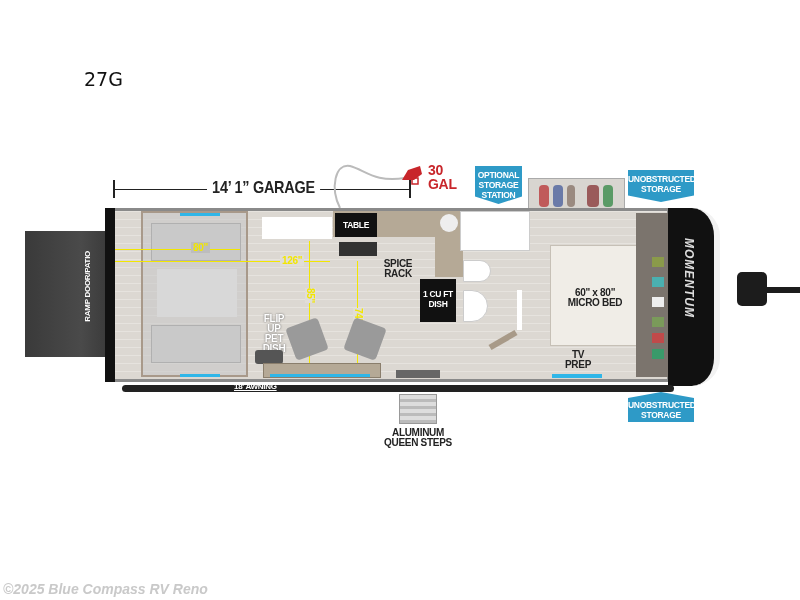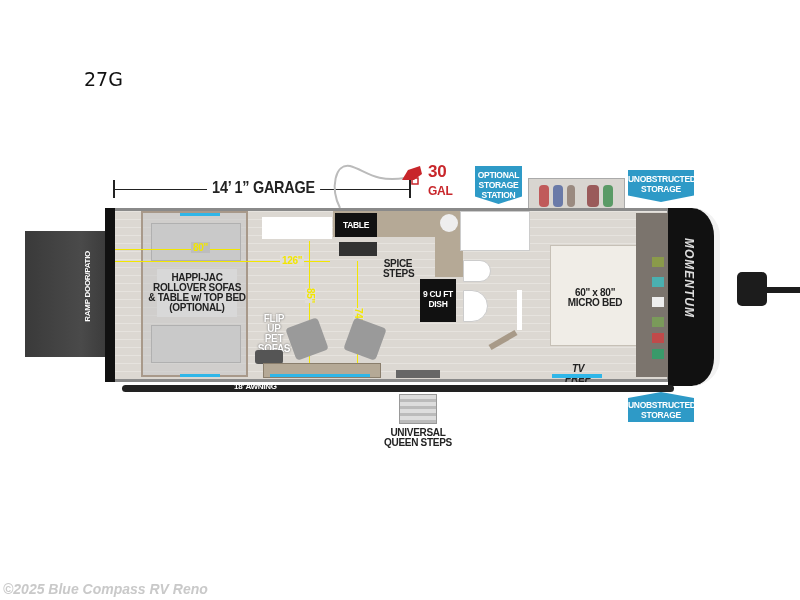--- a/index.html
+++ b/index.html
@@ -4,38 +4,38 @@
 <style>
   * { box-sizing: border-box; margin: 0; padding: 0; }
   html, body { width: 800px; height: 600px; background: #ffffff; overflow: hidden; }
   body { position: relative; font-family: "Liberation Sans", "DejaVu Sans", sans-serif; }
   .abs { position: absolute; }
   .model-title { left: 84px; top: 68px; font-size: 19px; color: #111; font-family: "DejaVu Sans", sans-serif; }
   .cond { font-family: "Liberation Sans", sans-serif; font-weight: bold; letter-spacing: -0.3px; }
   .garage-label { left: 207px; top: 178px; font-size: 17px; color: #222; background: #fff; padding: 0 6px; transform: scaleX(0.85); transform-origin: left; }
   .dim-line { height: 1px; background: #222; }
   .dim-tick { width: 2px; background: #222; }
-  .fuel-num { left: 428px; top: 162px; color: #c8262b; font-size: 17px; }
-  .fuel-unit { left: 428px; top: 184px; color: #c8262b; font-size: 12px; }
+  .fuel-num { left: 428px; top: 162px; color: #c8262b; font-size: 14px; }
+  .fuel-unit { left: 428px; top: 176px; color: #c8262b; font-size: 14px; }
   .callout { background: #2e9ac7; color: #fff; font-size: 8.5px; text-align: center; line-height: 10px; padding-top: 4px; font-weight: bold; }
   .ramp { left: 25px; top: 231px; width: 80px; height: 126px; background: linear-gradient(90deg,#3a3a3a,#4a4a4a 70%,#3c3c3c); }
   .ramp-text { color: #fff; font-size: 8px; writing-mode: vertical-rl; transform: rotate(180deg); font-weight: bold; }
   .body-shell { left: 105px; top: 208px; width: 565px; height: 174px; background: #e8e5e0; border: 3px solid #8a8a8a; }
   .floor { background: repeating-linear-gradient(0deg, #dcd8d2 0 7px, #e6e3de 7px 8px); }
   .garage-box { left: 141px; top: 211px; width: 107px; height: 166px; border: 2px solid #a8998a; background: rgba(200,200,200,0.6); }
   .sofa { background: #c9c9c9; border: 1px solid #b0b0b0; }
   .label { color: #222; font-size: 10px; text-align: center; line-height: 10px; font-weight: bold; }
   .yellow { color: #f2e600; font-weight: bold; font-size: 10px; }
   .yline { background: #f2e600; }
   .black-box { background: #111; color: #fff; font-size: 8.5px; text-align: center; font-weight: bold; }
   .counter { background: #b5a996; }
   .bath { background: #fff; border: 1px solid #ccc; }
   .bed { background: #f0ede7; border: 1px solid #c6c0b6; }
   .awning { left: 122px; top: 385px; width: 552px; height: 7px; background: #222; border-radius: 4px; }
-  .awning-text { color: #fff; font-size: 8px; font-weight: bold; }
+  .awning-text { color: #fff; font-size: 8px; font-weight: bold; text-decoration: underline; }
   .steps { left: 399px; top: 394px; width: 38px; height: 30px; background: repeating-linear-gradient(0deg,#bbb 0 3px,#ddd 3px 7px); border: 1px solid #999; }
   .cap { left: 668px; top: 208px; width: 52px; height: 178px; background: #111; border-radius: 0 28px 28px 0; border-right: 6px solid #f2f2f2; }
   .cap-text { color: #ddd; font-size: 12px; writing-mode: vertical-rl; font-style: italic; font-weight: bold; letter-spacing: 1px; }
   .hitch { background: #1c1c1c; }
   .storage-front { left: 636px; top: 213px; width: 32px; height: 164px; background: #7b746d; }
   .storage-top { left: 528px; top: 178px; width: 97px; height: 35px; background: #d8d5d0; border: 1px solid #aaa; }
   .footer { left: 3px; top: 581px; font-size: 14px; color: #c9c9c9; font-weight: bold; font-style: italic; }
   .blue-led { background: #2fb6e8; }
 </style>
 </head>
@@ -82,26 +82,20 @@
   <div class="abs ramp-text cond" style="left:58px;top:20px;">RAMP DOOR/PATIO</div>
 </div>
 
 <div class="abs body-shell floor"></div>
 <div class="abs" style="left:105px;top:208px;width:10px;height:174px;background:#111;"></div>
 
 <div class="abs garage-box">
   <div class="abs sofa" style="left:8px;top:10px;width:90px;height:38px;"></div>
   <div class="abs sofa" style="left:8px;top:112px;width:90px;height:38px;"></div>
   <div class="abs" style="left:14px;top:56px;width:80px;height:48px;background:#d8d8d8;"></div>
-  <div class="abs label cond" style="left:4px;top:60px;width:100px;">
-    <div>HAPPI-JAC</div>
-    <div>ROLLOVER SOFAS</div>
-    <div>&amp; TABLE w/ TOP BED</div>
-    <div>(OPTIONAL)</div>
-  </div>
 </div>
 <div class="abs blue-led" style="left:180px;top:213px;width:40px;height:3px;"></div>
 <div class="abs blue-led" style="left:180px;top:374px;width:40px;height:3px;"></div>
 
 <div class="abs yline" style="left:115px;top:249px;width:125px;height:1px;"></div>
 <div class="abs yellow cond" style="left:191px;top:242px;background:#bdbdbd;padding:0 2px;">80"</div>
 <div class="abs yline" style="left:115px;top:261px;width:215px;height:1px;"></div>
 <div class="abs yellow cond" style="left:280px;top:255px;background:#e0ddd8;padding:0 2px;">126"</div>
 <div class="abs yline" style="left:309px;top:241px;width:1px;height:133px;"></div>
 <div class="abs yellow cond" style="left:303px;top:290px;transform:rotate(90deg);background:#e0ddd8;">85"</div>
@@ -109,51 +103,51 @@
 <div class="abs yellow cond" style="left:351px;top:310px;transform:rotate(90deg);background:#e0ddd8;">74"</div>
 
 <div class="abs counter" style="left:333px;top:211px;width:130px;height:26px;"></div>
 <div class="abs" style="left:262px;top:217px;width:70px;height:22px;background:#fff;"></div>
 <div class="abs black-box cond" style="left:335px;top:213px;width:42px;height:24px;line-height:24px;">TABLE</div>
 <div class="abs" style="left:339px;top:242px;width:38px;height:14px;background:#333;"></div>
 <div class="abs" style="left:440px;top:214px;width:18px;height:18px;border-radius:50%;background:#eee;"></div>
 <div class="abs counter" style="left:435px;top:237px;width:28px;height:40px;"></div>
 <div class="abs label cond" style="left:383px;top:259px;width:30px;">
   <div>SPICE</div>
-  <div>STEPS</div>
+  <div>RACK</div>
 </div>
 <div class="abs black-box cond" style="left:420px;top:279px;width:36px;height:43px;padding-top:10px;line-height:10px;">
-  <div>9 CU FT</div>
+  <div>1 CU FT</div>
   <div>DISH</div>
 </div>
 
 <div class="abs" style="left:290px;top:322px;width:34px;height:34px;background:#9a9a9a;border-radius:4px;transform:rotate(-20deg);"></div>
 <div class="abs" style="left:348px;top:322px;width:34px;height:34px;background:#9a9a9a;border-radius:4px;transform:rotate(20deg);"></div>
 <div class="abs label cond" style="left:256px;top:314px;width:36px;color:#fff;text-shadow:0 0 2px #555;">
   <div>FLIP UP</div>
-  <div>PET SOFAS</div>
+  <div>PET DISH</div>
 </div>
 <div class="abs" style="left:255px;top:350px;width:28px;height:14px;background:#555;border-radius:3px;"></div>
 <div class="abs" style="left:263px;top:363px;width:118px;height:15px;background:#b5a996;border:1px solid #8a7e6c;"></div>
 <div class="abs blue-led" style="left:270px;top:374px;width:100px;height:3px;"></div>
 <div class="abs" style="left:396px;top:370px;width:44px;height:8px;background:#666;"></div>
 
 <div class="abs bath" style="left:460px;top:211px;width:70px;height:40px;"></div>
 <div class="abs bath" style="left:463px;top:260px;width:28px;height:22px;border-radius:0 14px 14px 0;"></div>
 <div class="abs bath" style="left:463px;top:290px;width:25px;height:32px;border-radius:0 16px 16px 0;"></div>
 <div class="abs" style="left:517px;top:290px;width:5px;height:40px;background:#fff;"></div>
 <div class="abs" style="left:488px;top:337px;width:30px;height:6px;background:#a89a88;transform:rotate(-30deg);"></div>
 
 <div class="abs bed" style="left:550px;top:245px;width:88px;height:101px;">
   <div class="abs label cond" style="left:0;top:42px;width:88px;">
     <div>60" x 80"</div>
     <div>MICRO BED</div>
   </div>
 </div>
-<div class="abs label cond" style="left:558px;top:364px;width:40px;font-style:italic;">TV PREP</div>
+<div class="abs label cond" style="left:558px;top:350px;width:40px;">TV PREP</div>
 <div class="abs blue-led" style="left:552px;top:374px;width:50px;height:4px;"></div>
 
 <div class="abs storage-front">
   <div class="abs" style="left:16px;top:44px;width:12px;height:10px;background:#8a9a4a;"></div>
   <div class="abs" style="left:16px;top:64px;width:12px;height:10px;background:#4ab0b0;"></div>
   <div class="abs" style="left:16px;top:84px;width:12px;height:10px;background:#eee;"></div>
   <div class="abs" style="left:16px;top:104px;width:12px;height:10px;background:#7a9a5a;"></div>
   <div class="abs" style="left:16px;top:120px;width:12px;height:10px;background:#c04a4a;"></div>
   <div class="abs" style="left:16px;top:136px;width:12px;height:10px;background:#3a9a6a;"></div>
 </div>
@@ -163,17 +157,17 @@
 </div>
 <div class="abs hitch" style="left:737px;top:272px;width:30px;height:34px;border-radius:5px;"></div>
 <div class="abs hitch" style="left:765px;top:287px;width:35px;height:6px;"></div>
 
 <div class="abs awning">
   <div class="abs awning-text cond" style="left:112px;top:-3px;">18' AWNING</div>
 </div>
 
 <div class="abs steps"></div>
 <div class="abs label cond" style="left:384px;top:428px;width:68px;">
-  <div>UNIVERSAL</div>
+  <div>ALUMINUM</div>
   <div>QUEEN STEPS</div>
 </div>
 
 <div class="abs footer">©2025 Blue Compass RV Reno</div>
 
 </body></html>

